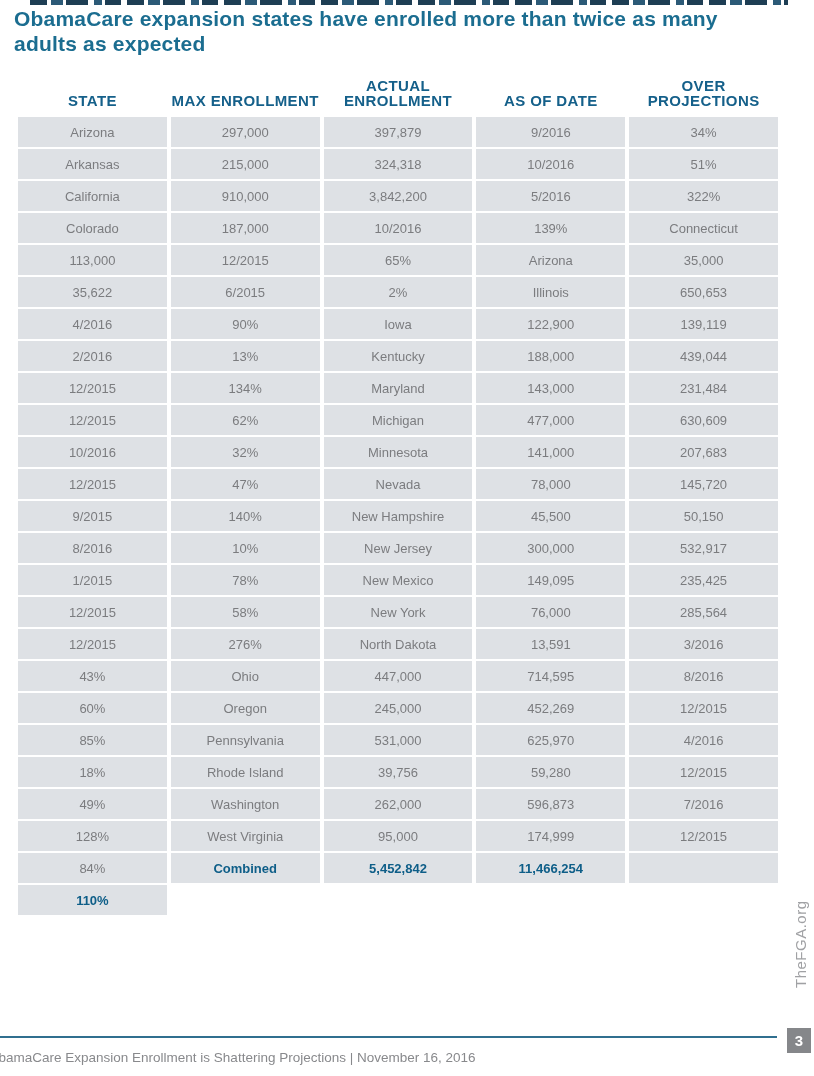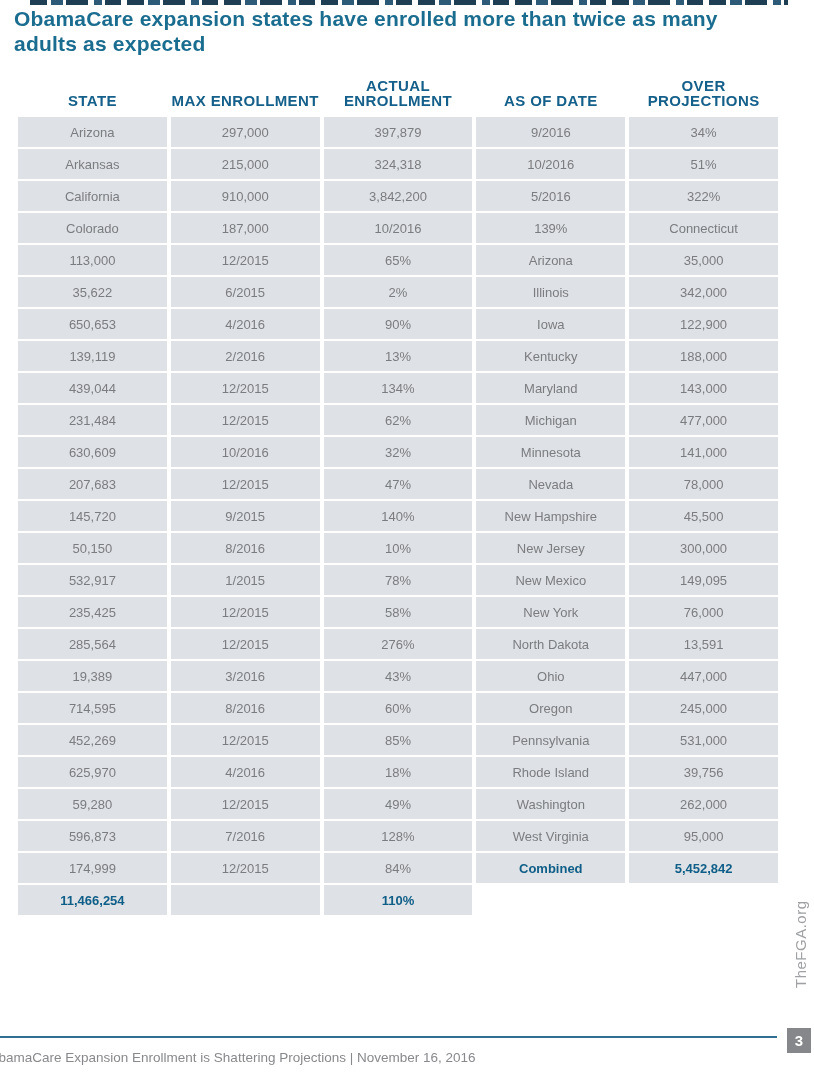--- a/index.html
+++ b/index.html
@@ -144,21 +144,20 @@
         <div class="td">Connecticut</div>
         <div class="td">113,000</div>
         <div class="td">12/2015</div>
         <div class="td">65%</div>
         <div class="td">Arizona</div>
         <div class="td">35,000</div>
         <div class="td">35,622</div>
         <div class="td">6/2015</div>
         <div class="td">2%</div>
         <div class="td">Illinois</div>
-        <div class="td">342,000</div>
         <div class="td">650,653</div>
         <div class="td">4/2016</div>
         <div class="td">90%</div>
         <div class="td">Iowa</div>
         <div class="td">122,900</div>
         <div class="td">139,119</div>
         <div class="td">2/2016</div>
         <div class="td">13%</div>
         <div class="td">Kentucky</div>
         <div class="td">188,000</div>
@@ -200,21 +199,20 @@
         <div class="td">235,425</div>
         <div class="td">12/2015</div>
         <div class="td">58%</div>
         <div class="td">New York</div>
         <div class="td">76,000</div>
         <div class="td">285,564</div>
         <div class="td">12/2015</div>
         <div class="td">276%</div>
         <div class="td">North Dakota</div>
         <div class="td">13,591</div>
-        <div class="td">19,389</div>
         <div class="td">3/2016</div>
         <div class="td">43%</div>
         <div class="td">Ohio</div>
         <div class="td">447,000</div>
         <div class="td">714,595</div>
         <div class="td">8/2016</div>
         <div class="td">60%</div>
         <div class="td">Oregon</div>
         <div class="td">245,000</div>
         <div class="td">452,269</div>

